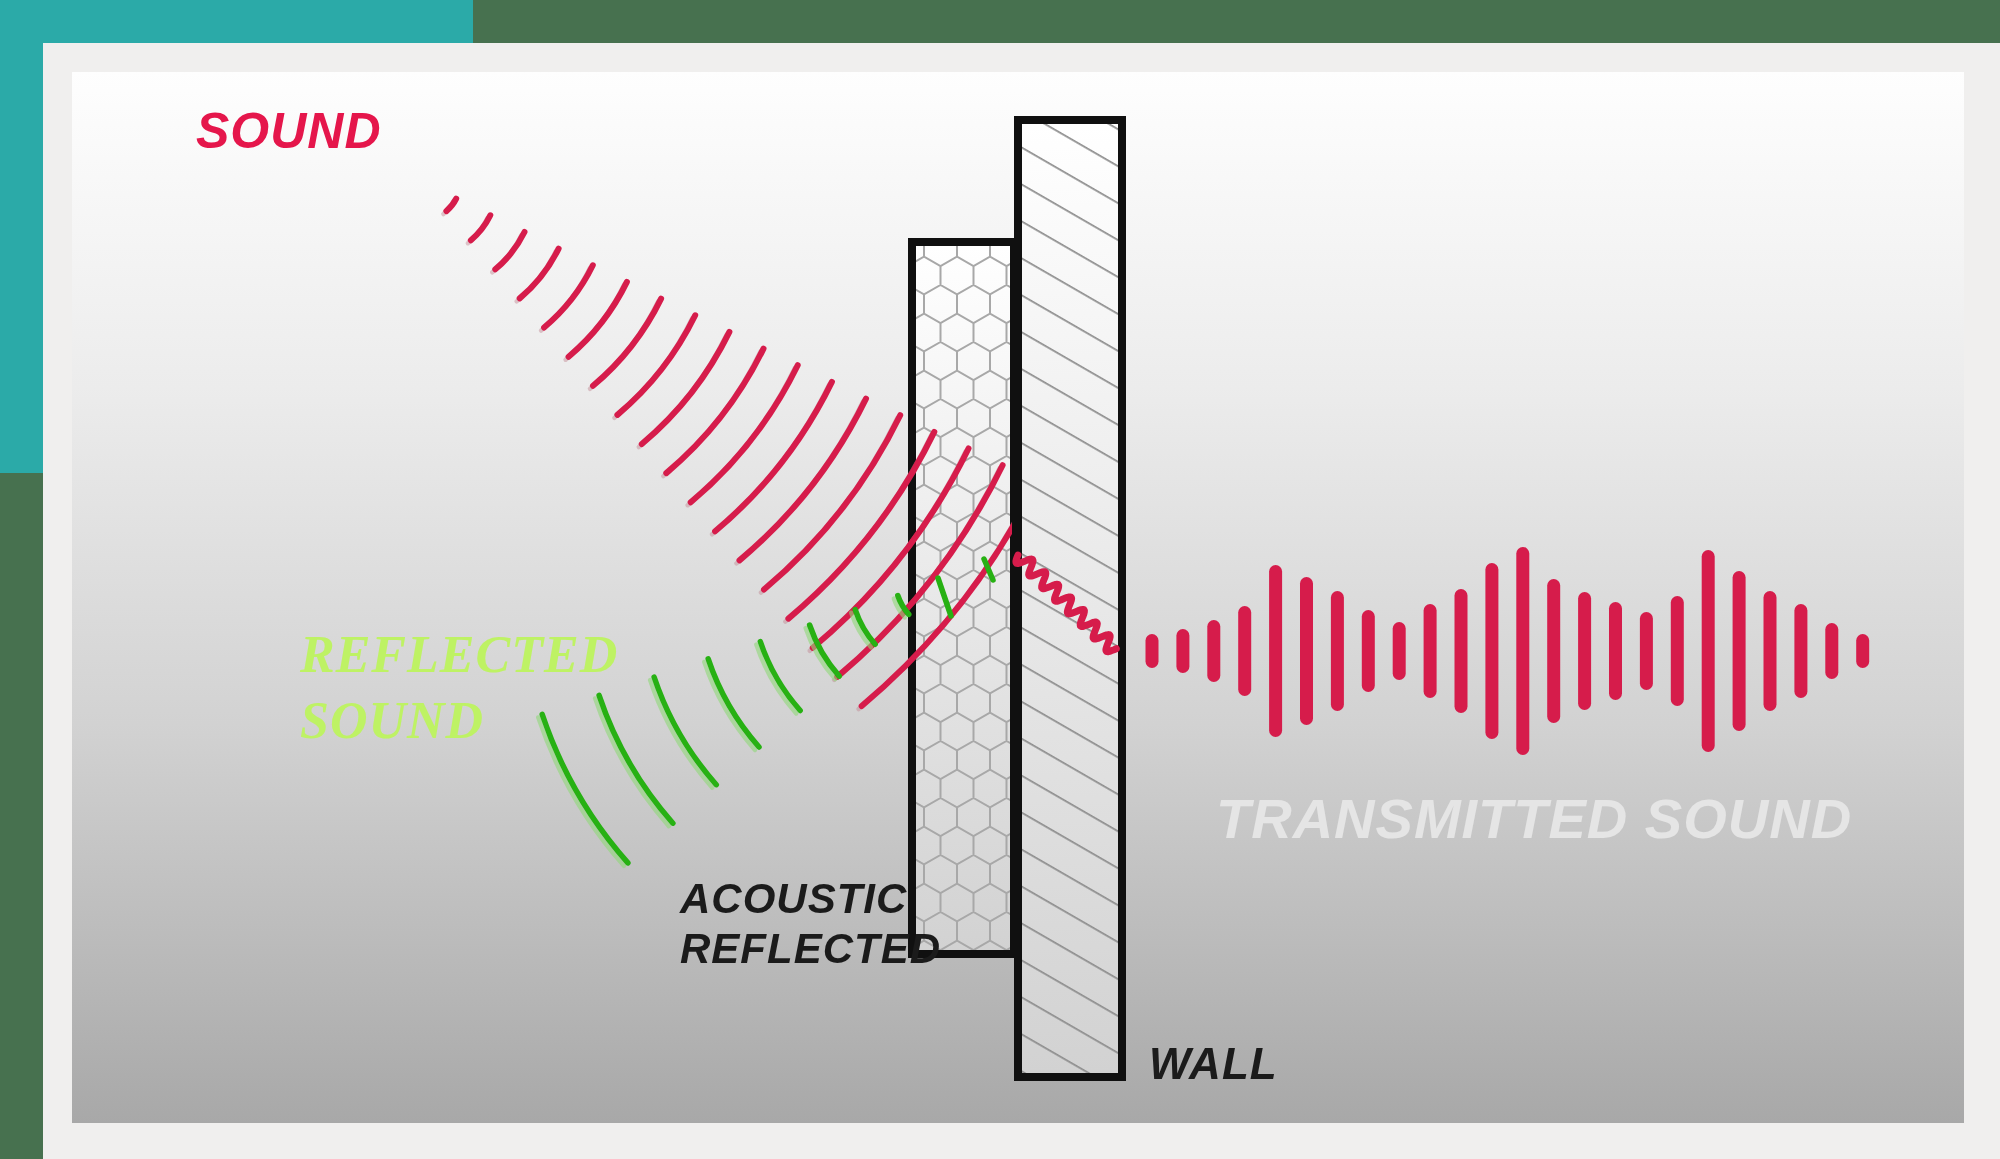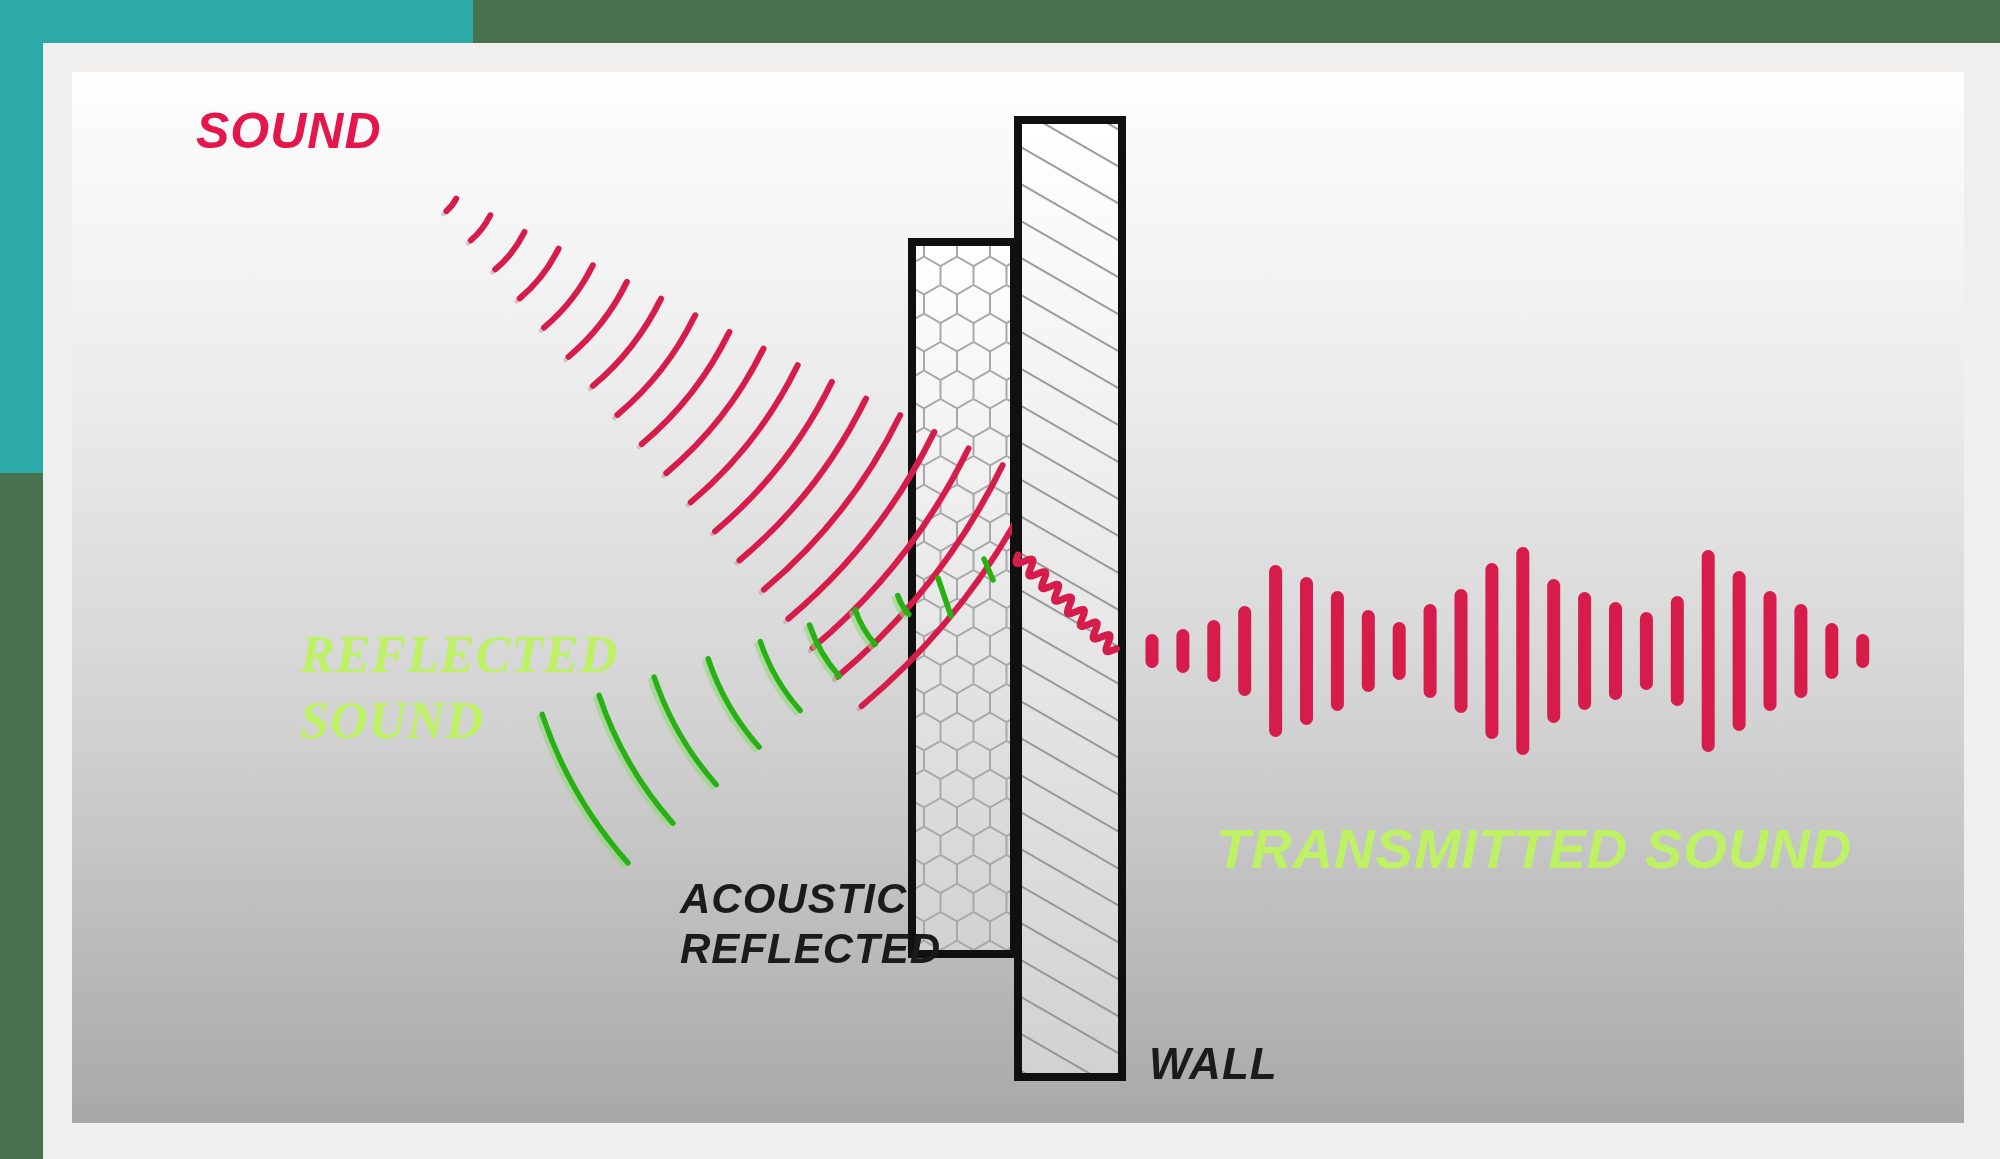--- a/index.html
+++ b/index.html
@@ -165,13 +165,13 @@
   <div>SOUND</div>
 </div>
 
 <div class="label" id="label-acoustic" style="color: rgb(27, 27, 27); margin-top: 8px;">
   <div>ACOUSTIC</div>
   <div>REFLECTED</div>
 </div>
 
 <div class="label" id="label-wall" style="color: rgb(27, 27, 27);">WALL</div>
 
-<div class="label" id="label-transmitted" style="color: #bef264; margin-top: 30px;">TRANSMITTED SOUND</div>
+<div class="label" id="label-transmitted" style="color: #e5e5e5;">TRANSMITTED SOUND</div>
 
 </body></html>

